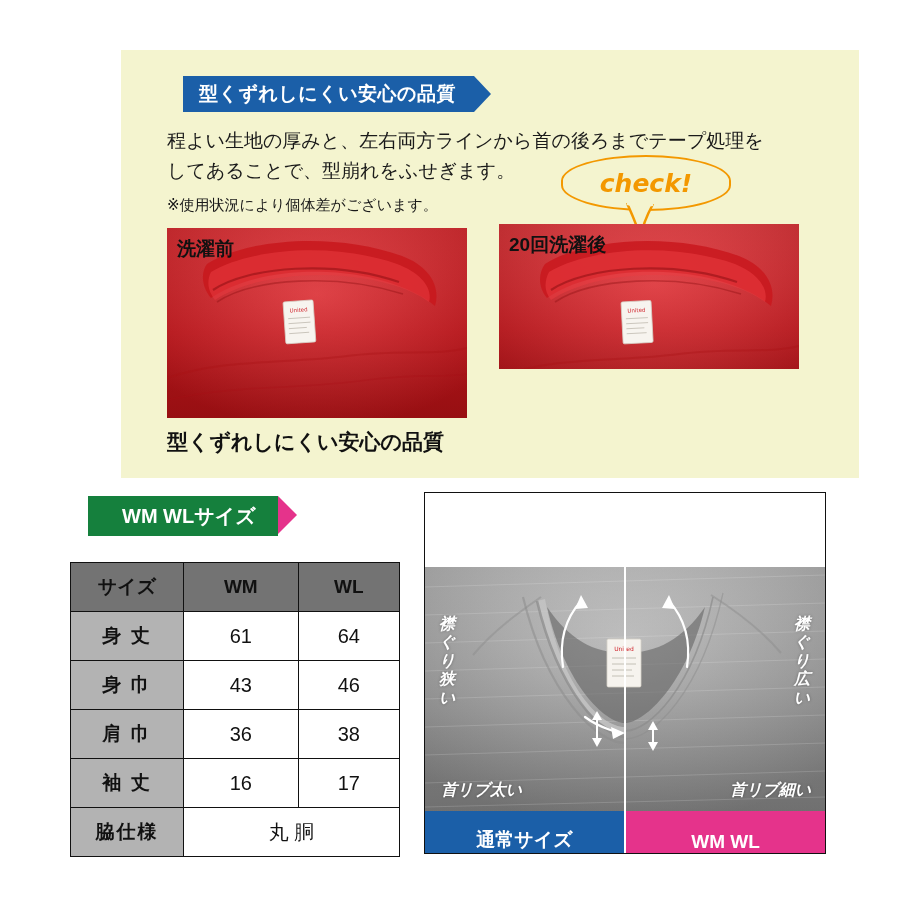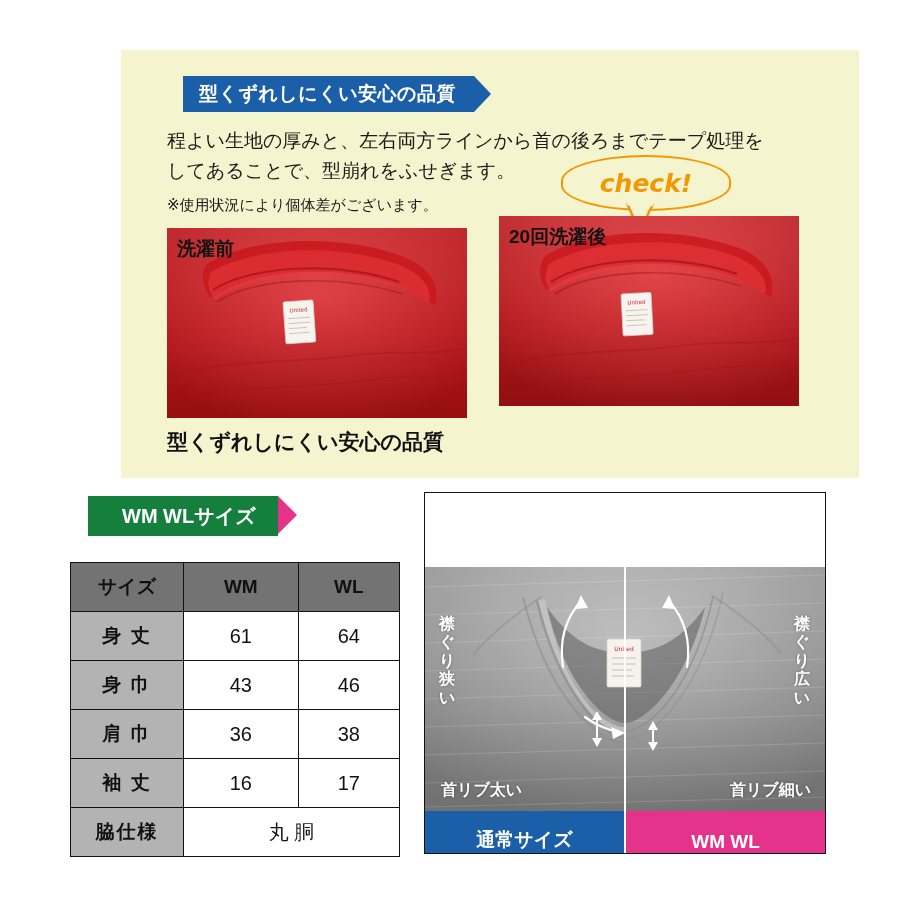--- a/index.html
+++ b/index.html
@@ -105,21 +105,21 @@
     width: 34px;
     height: 40px;
   }
 
   .photo {
     position: absolute;
     overflow: hidden;
     background: #cfcfcf;
   }
   #photo-before { left: 46px;  top: 178px; width: 300px; height: 190px; }
-  #photo-after  { left: 378px; top: 166px; width: 300px; height: 190px; }
+  #photo-after  { left: 378px; top: 174px; width: 300px; height: 145px; }
 
   .photo-label {
     position: absolute;
     left: 10px;
     top: 8px;
     font-size: 19px;
     font-weight: bold;
     color: #111;
     z-index: 4;
   }
@@ -217,20 +217,21 @@
     height: 244px;
     overflow: hidden;
   }
   .neck-tag {
     position: absolute;
     font-size: 16px;
     font-weight: bold;
     color: #ffffff;
     z-index: 6;
     text-shadow: 0 0 3px rgba(0,0,0,.35);
+    font-style: italic;
   }
   #tag-narrow { left: 14px;  top: 48px;  width: 18px; line-height: 1.15; }
   #tag-wide   { right: 14px; top: 48px;  width: 18px; line-height: 1.15; text-align: center; }
   #tag-thick  { left: 16px;  bottom: 10px; }
   #tag-thin   { right: 14px; bottom: 10px; }
 
   #band-normal, #band-wmwl {
     position: absolute;
     bottom: 0;
     height: 42px;

